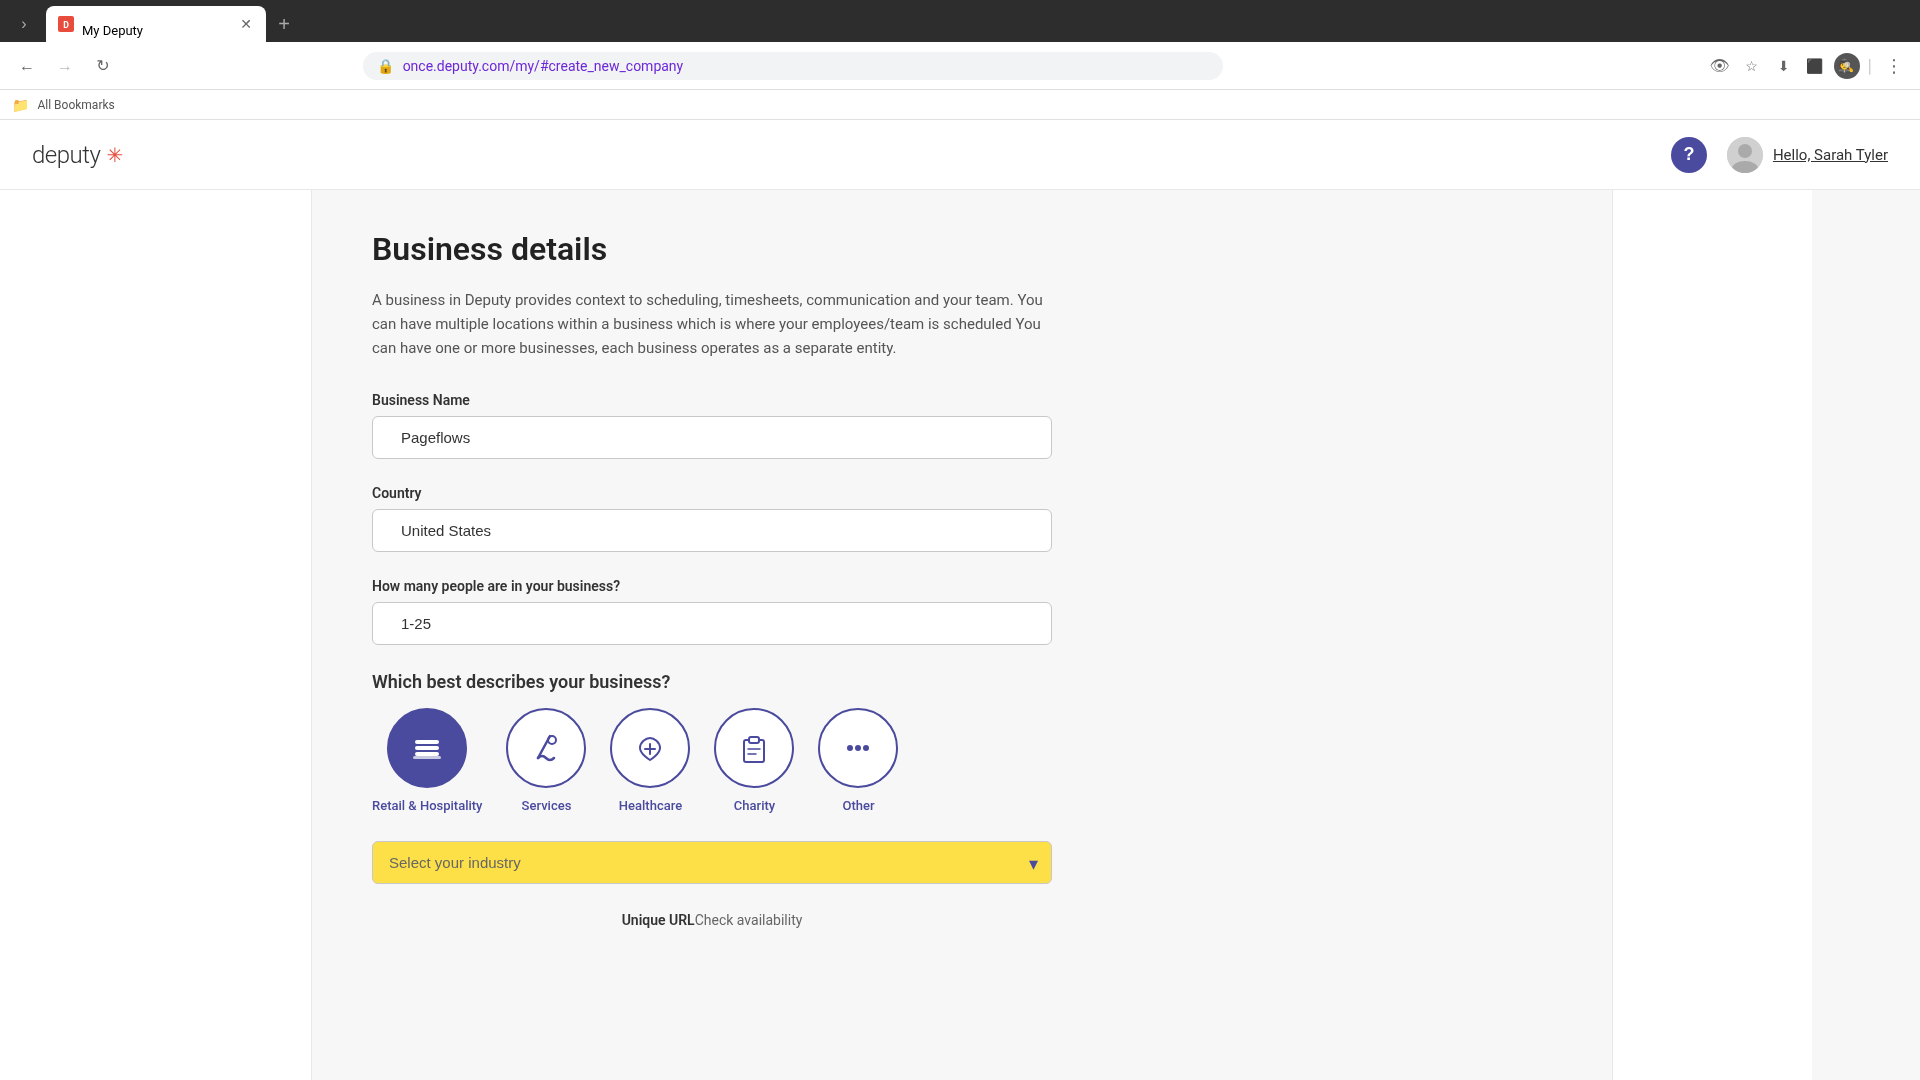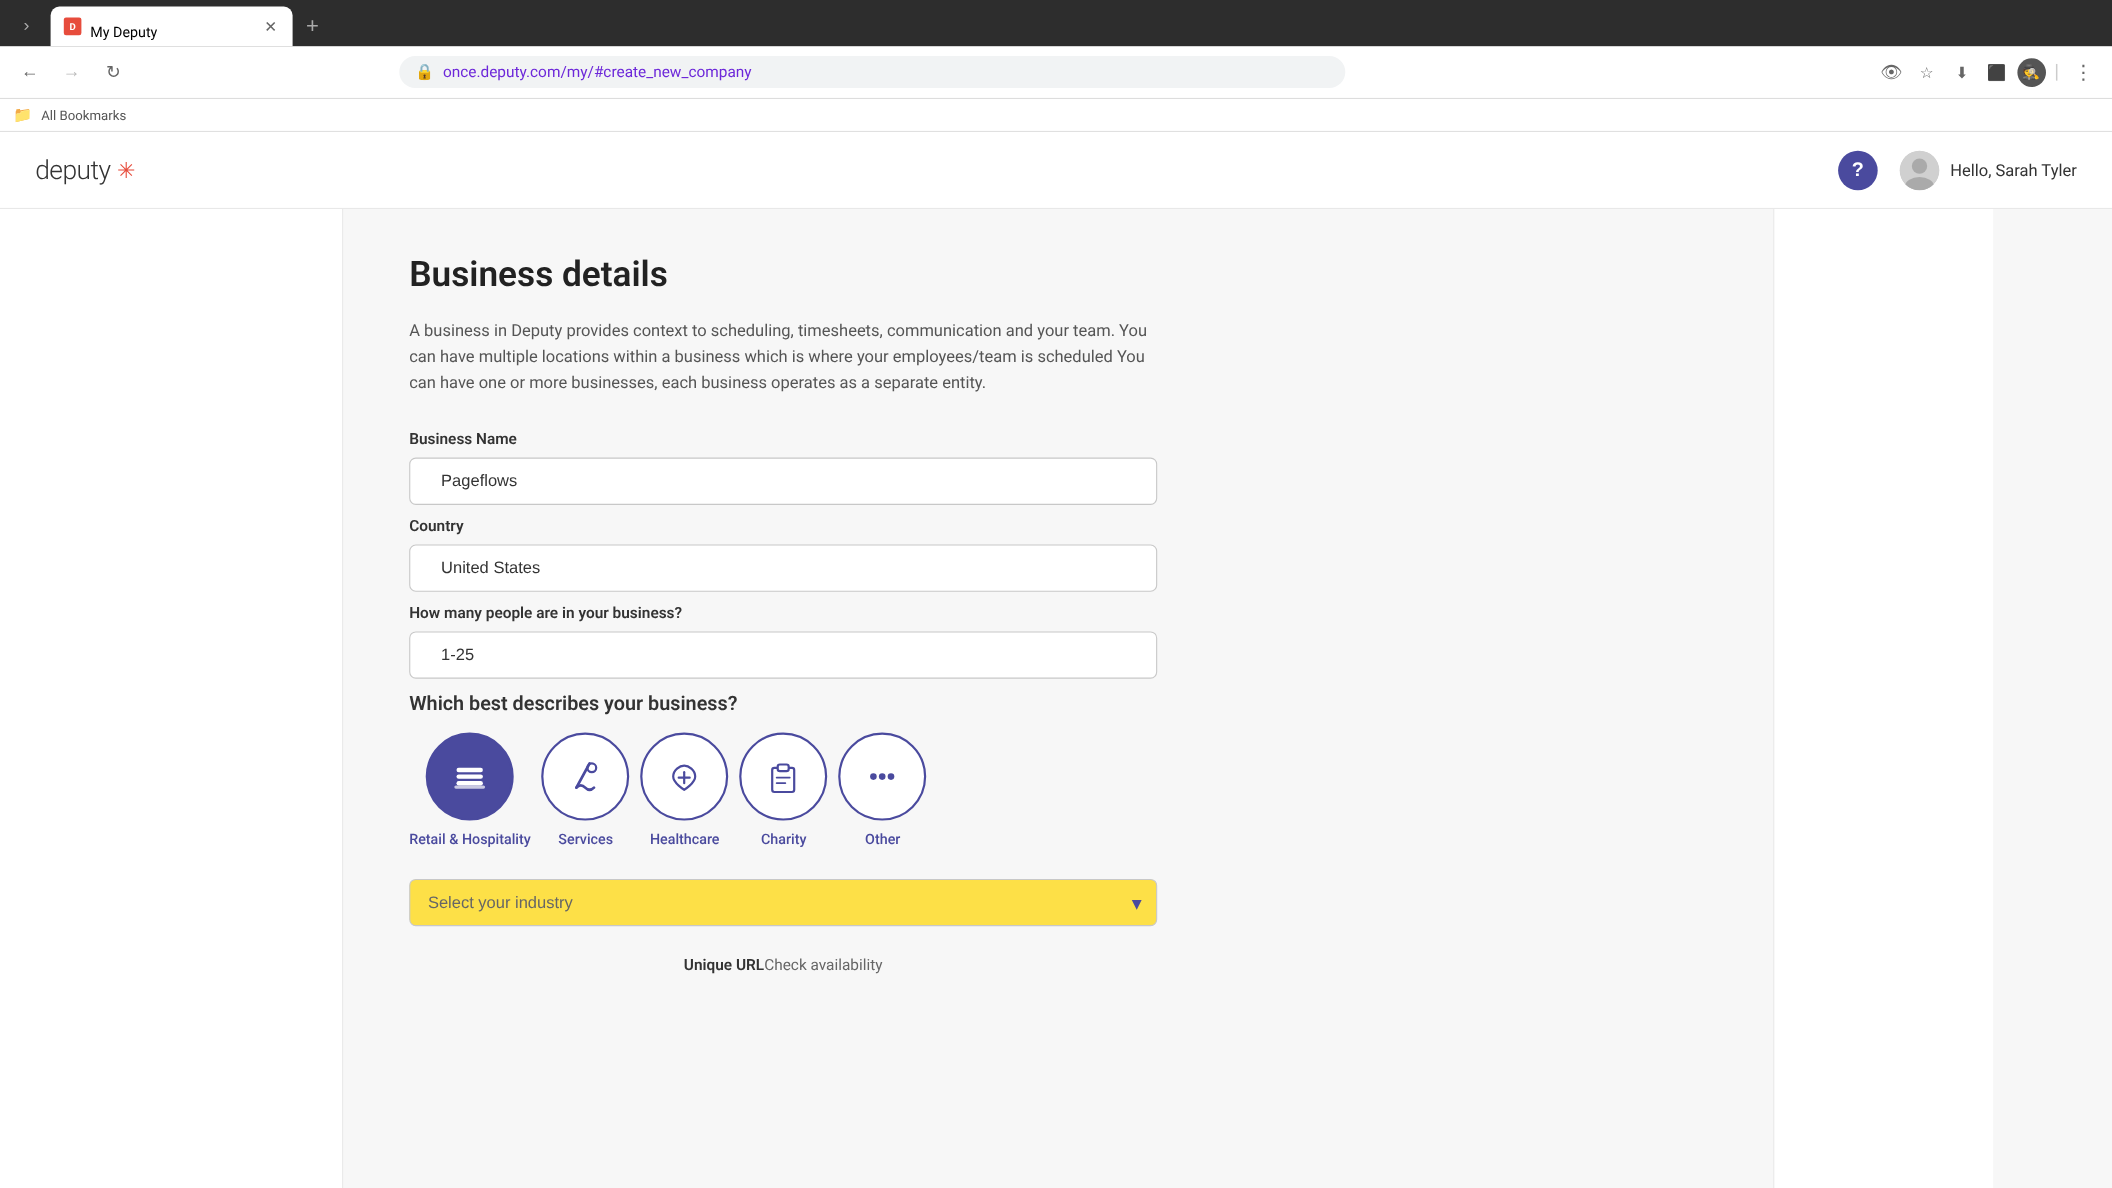--- a/index.html
+++ b/index.html
@@ -209,20 +209,21 @@
       width: 36px; height: 36px;
       border-radius: 50%;
       background: #ccc;
       display: flex; align-items: center; justify-content: center;
       overflow: hidden;
     }
     .user-avatar svg { width: 36px; height: 36px; }
     .user-greeting {
       font-size: 15px;
       color: #333;
+      text-decoration: underline;
     }
 
     
     .main-wrapper {
       display: flex;
       background: #f7f7f7;
     }
     .left-sidebar {
       width: 312px;
       background: #fff;
@@ -249,21 +250,21 @@
       margin-bottom: 20px;
     }
     .business-description {
       font-size: 15px;
       color: #555;
       line-height: 1.6;
       margin-bottom: 32px;
       max-width: 680px;
     }
     .form-group {
-      margin-bottom: 12px;
+      margin-bottom: 26px;
       max-width: 680px;
     }
     .form-label {
       display: block;
       font-size: 14px;
       font-weight: 600;
       color: #333;
       margin-bottom: 8px;
     }
     .form-input {
@@ -279,21 +280,21 @@
 
     
     .business-type-label {
       font-size: 18px;
       font-weight: 600;
       color: #333;
       margin-bottom: 16px;
     }
     .business-type-grid {
       display: flex;
-      gap: 10px;
+      gap: 24px;
       margin-bottom: 28px;
       max-width: 680px;
     }
     .business-type-item {
       display: flex;
       flex-direction: column;
       align-items: center;
       gap: 10px;
       cursor: pointer;
     }

